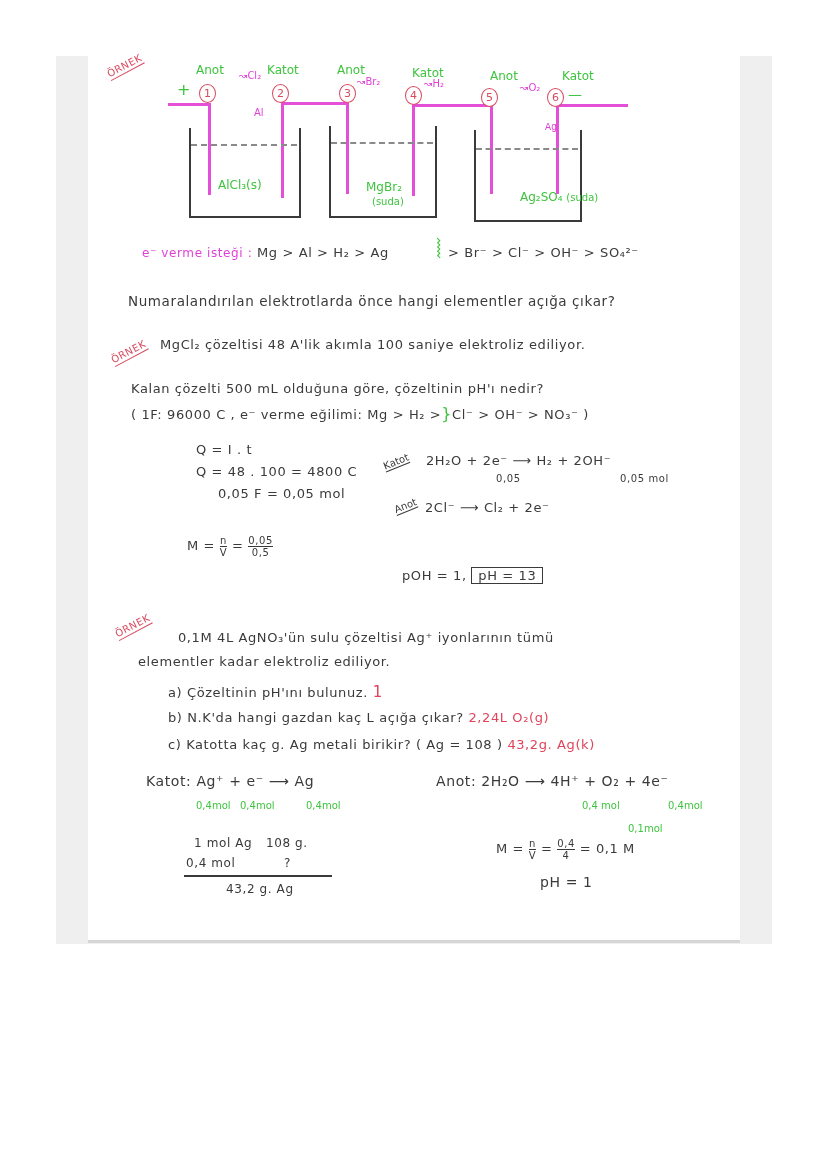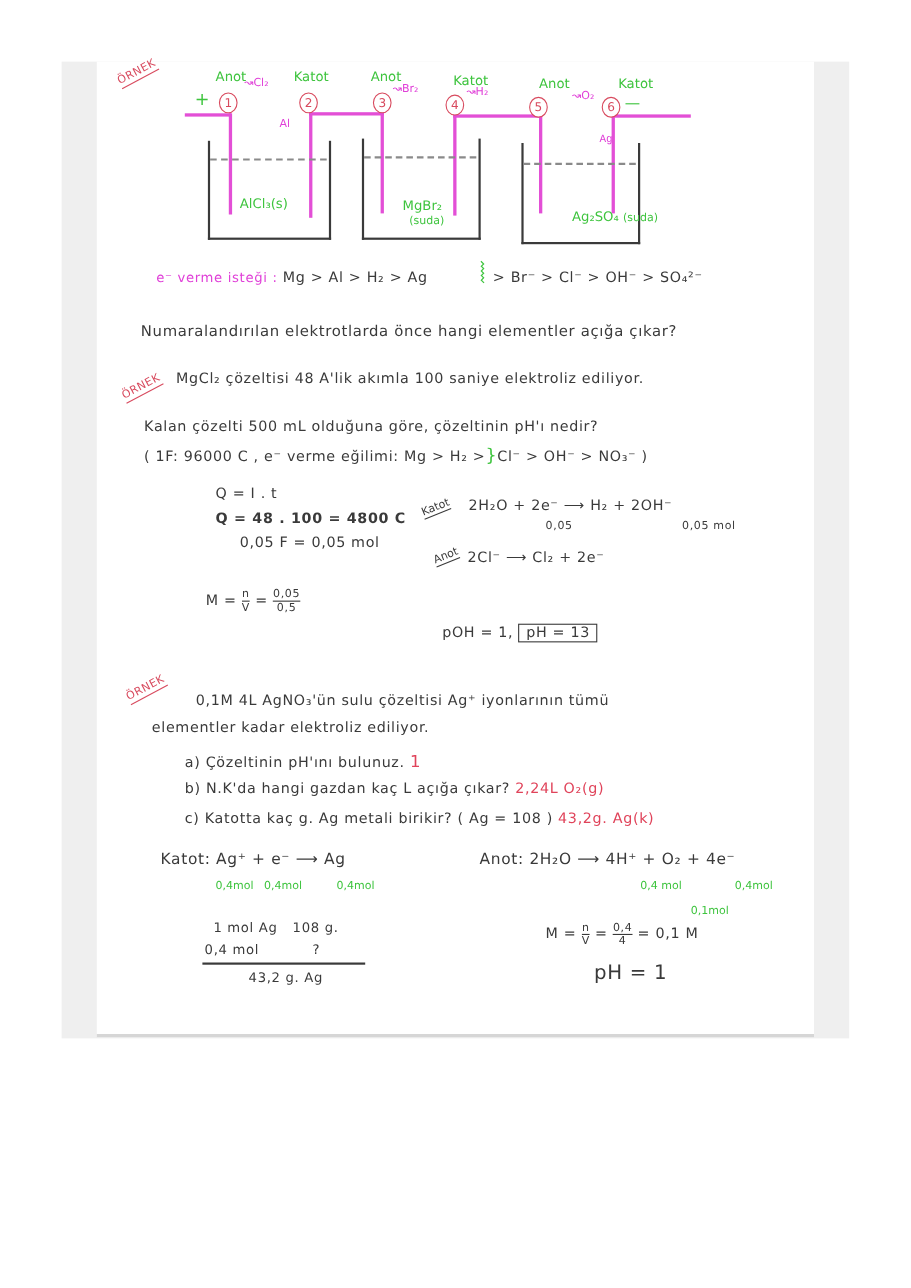--- a/index.html
+++ b/index.html
@@ -69,21 +69,21 @@
 <div class="beaker" style="left:189px; top:128px; width:108px; height:88px;"></div>
 <div class="liquid" style="left:191px; top:144px; width:106px;"></div>
 <div class="beaker" style="left:329px; top:126px; width:104px; height:90px;"></div>
 <div class="liquid" style="left:331px; top:142px; width:102px;"></div>
 <div class="beaker" style="left:474px; top:130px; width:104px; height:90px;"></div>
 <div class="liquid" style="left:476px; top:148px; width:102px;"></div>
 
 <div class="lbl green" style="left:196px; top:63px;">Anot</div>
 <div class="lbl green" style="left:177px; top:80px; font-size:16px;">+</div>
 <div class="enum" style="left:199px; top:84px;">1</div>
-<div class="lbl magenta small" style="left:222px; top:70px;">↝Cl₂</div>
+<div class="lbl magenta small" style="left:239px; top:70px;">↝Cl₂</div>
 
 <div class="lbl green" style="left:267px; top:63px;">Katot</div>
 <div class="enum" style="left:272px; top:84px;">2</div>
 <div class="lbl magenta small" style="left:254px; top:107px;">Al</div>
 
 <div class="lbl green" style="left:337px; top:63px;">Anot</div>
 <div class="enum" style="left:339px; top:84px;">3</div>
 <div class="lbl magenta small" style="left:357px; top:76px;">↝Br₂</div>
 
 <div class="lbl green" style="left:412px; top:66px;">Katot</div>
@@ -113,21 +113,21 @@
 <div class="abs hw" style="left:128px; top:293px; font-size:13.5px;">Numaralandırılan elektrotlarda önce hangi elementler açığa çıkar?</div>
 
 <div class="ornek" style="left:110px; top:346px;"><span>ÖRNEK</span></div>
 <div class="abs hw" style="left:160px; top:337px;">MgCl₂ çözeltisi 48 A'lik akımla 100 saniye elektroliz ediliyor.</div>
 <div class="abs hw" style="left:131px; top:381px;">Kalan çözelti 500 mL olduğuna göre, çözeltinin pH'ı nedir?</div>
 <div class="abs hw" style="left:131px; top:404px;">
   <span>( 1F: 96000 C ,  e⁻ verme eğilimi: Mg &gt; H₂ &gt;</span><span class="green" style="font-size:16px;">}</span><span>Cl⁻ &gt; OH⁻ &gt; NO₃⁻ )</span>
 </div>
 
 <div class="abs hw" style="left:196px; top:442px;">Q = I . t</div>
-<div class="abs hw" style="left:196px; top:464px;font-weight:bold;">Q = 48 . 100 = 4800 C</div>
+<div class="abs hw" style="left:196px; top:464px;">Q = 48 . 100 = 4800 C</div>
 <div class="abs hw" style="left:218px; top:486px;">0,05 F = 0,05 mol</div>
 
 <div class="slash-label" style="left:383px; top:456px;">Katot</div>
 <div class="abs hw" style="left:426px; top:453px;">2H₂O  +  2e⁻  ⟶  H₂  +  2OH⁻</div>
 <div class="abs hw small" style="left:496px; top:473px;">0,05</div>
 <div class="abs hw small" style="left:620px; top:473px;">0,05 mol</div>
 
 <div class="slash-label" style="left:394px; top:500px;">Anot</div>
 <div class="abs hw" style="left:425px; top:500px;">2Cl⁻ ⟶ Cl₂  +  2e⁻</div>
 
@@ -176,13 +176,13 @@
 <div class="rule" style="left:184px; top:875px; width:148px;"></div>
 <div class="abs hw" style="left:226px; top:882px; font-size:12px;">43,2 g. Ag</div>
 
 <div class="abs hw" style="left:496px; top:838px;">
   <span>M =</span>
   <span class="frac"><span class="num">n</span><span>V</span></span>
   =
   <span class="frac"><span class="num">0,4</span><span>4</span></span>
   <span>= 0,1 M</span>
 </div>
-<div class="abs hw" style="left:540px; top:874px; font-size:18px;">pH = 1</div>
+<div class="abs hw" style="left:540px; top:874px; font-size:14px;">pH = 1</div>
 
 </body></html>

